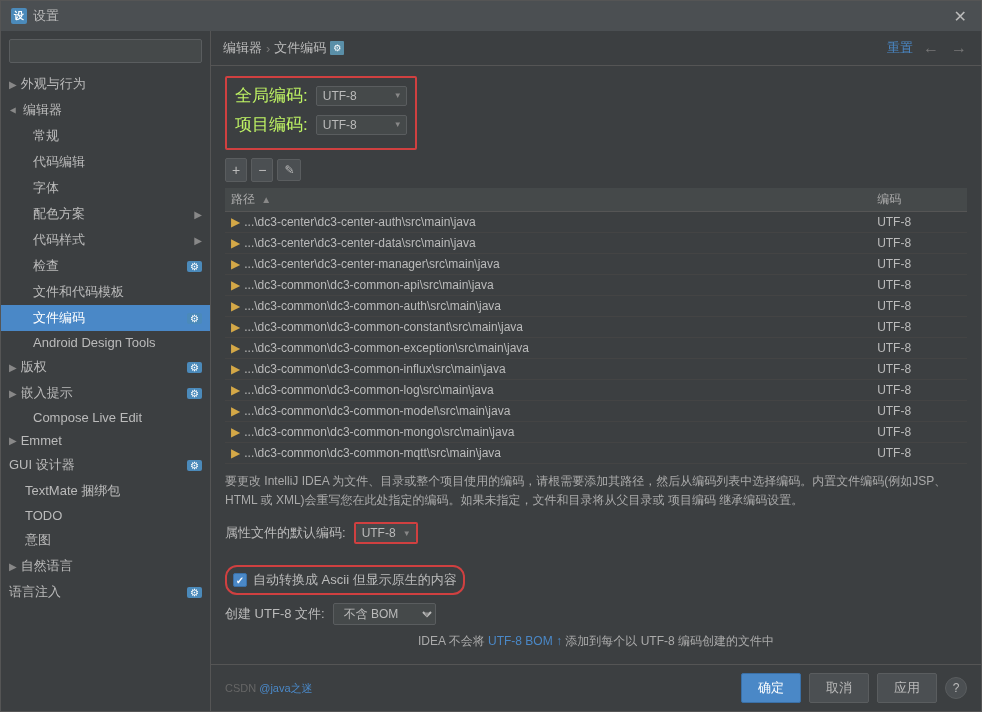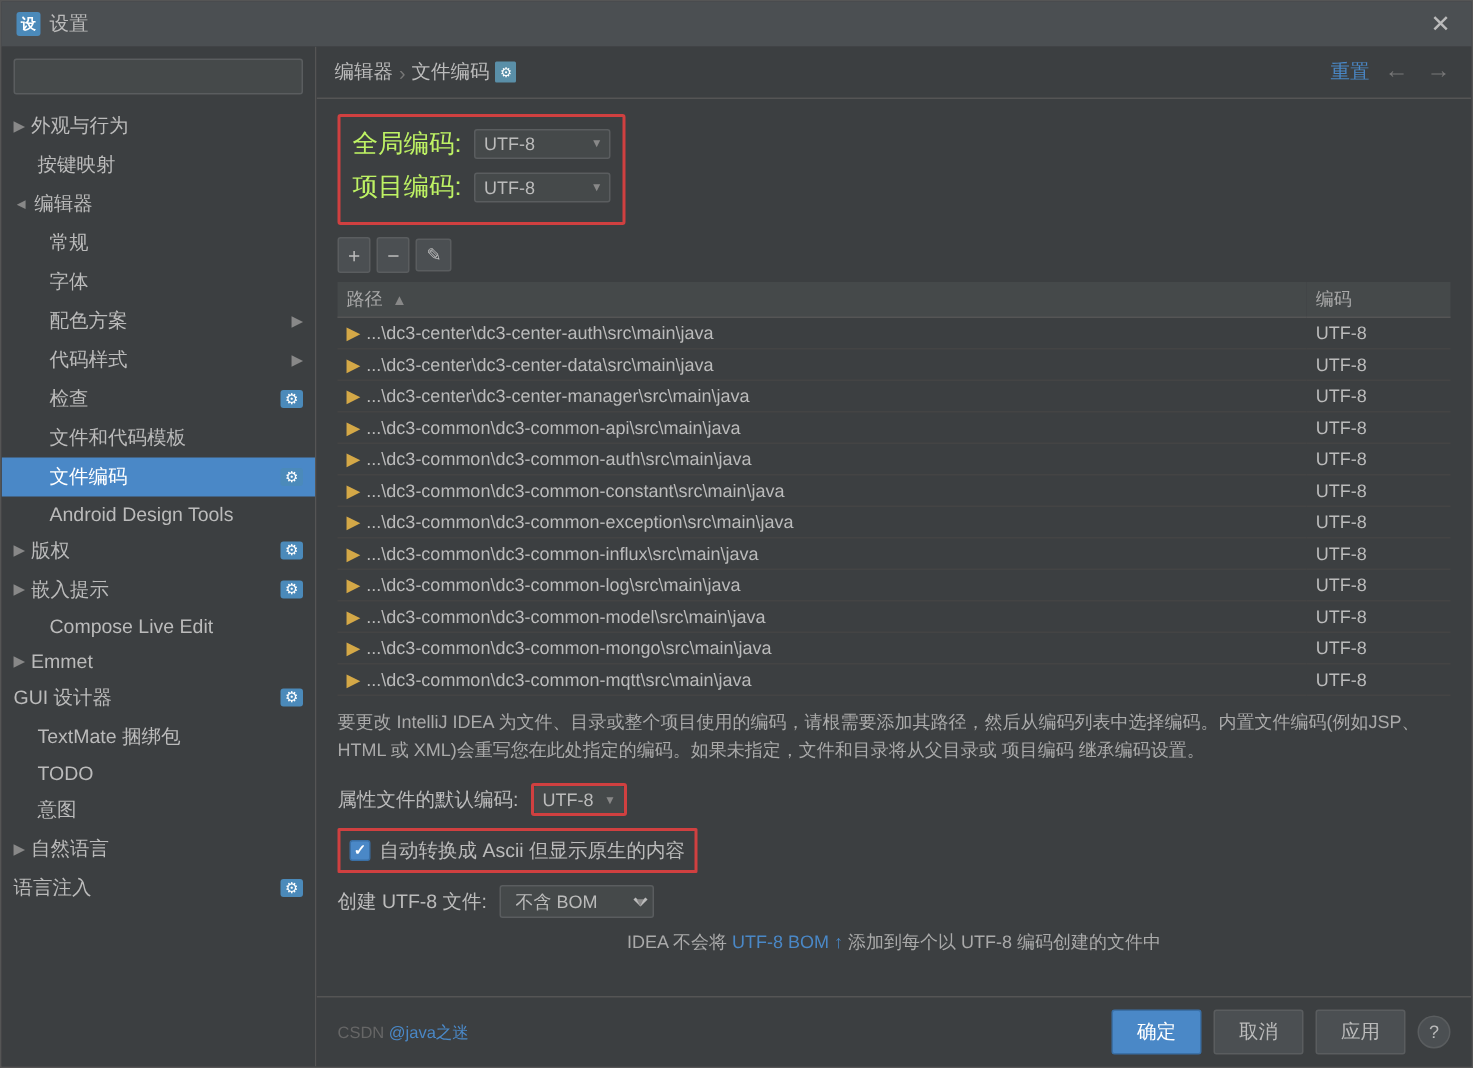--- a/index.html
+++ b/index.html
@@ -220,33 +220,33 @@
       line-height: 1.6;
     }
     
     .bottom-settings {
       padding: 4px 0;
     }
     .setting-row {
       display: flex;
       align-items: center;
       gap: 8px;
-      margin-bottom: 8px;
+      margin-bottom: 21px;
     }
     .setting-label { color: #bbbbbb; font-size: 13px; }
     .red-border-select {
       border: 2px solid #d04040;
       border-radius: 2px;
       display: inline-block;
     }
     .checkbox-row {
       display: flex; align-items: center; gap: 6px;
       padding: 2px 0;
       border: 2px solid #d04040;
-      border-radius: 1px;
+      border-radius: 12px;
       padding: 4px 6px;
       display: inline-flex;
     }
     .checkbox-checked {
       width: 14px; height: 14px;
       background: #4a88c7;
       border: 1px solid #3a70a7;
       display: flex; align-items: center; justify-content: center;
       border-radius: 2px;
     }
@@ -351,29 +351,29 @@
 
     <div class="sidebar">
       <div class="search-box">
         <input class="search-input" type="text" placeholder="" style="">
       </div>
 
       <div class="nav-item parent">
         <span class="arrow">▶</span>
         <span>外观与行为</span>
       </div>
-      <div class="nav-item child">
-        <span>按键映射</span>
-      </div>
       <div class="nav-item parent">
         <span class="arrow open">▼</span>
         <span>编辑器</span>
       </div>
       <div class="nav-item child2">
         <span>常规</span>
+      </div>
+      <div class="nav-item child2">
+        <span>代码编辑</span>
       </div>
       <div class="nav-item child2">
         <span>字体</span>
       </div>
       <div class="nav-item child2">
         <span>配色方案</span>
         <span class="arrow" style="margin-left:auto">▶</span>
       </div>
       <div class="nav-item child2">
         <span>代码样式</span>

